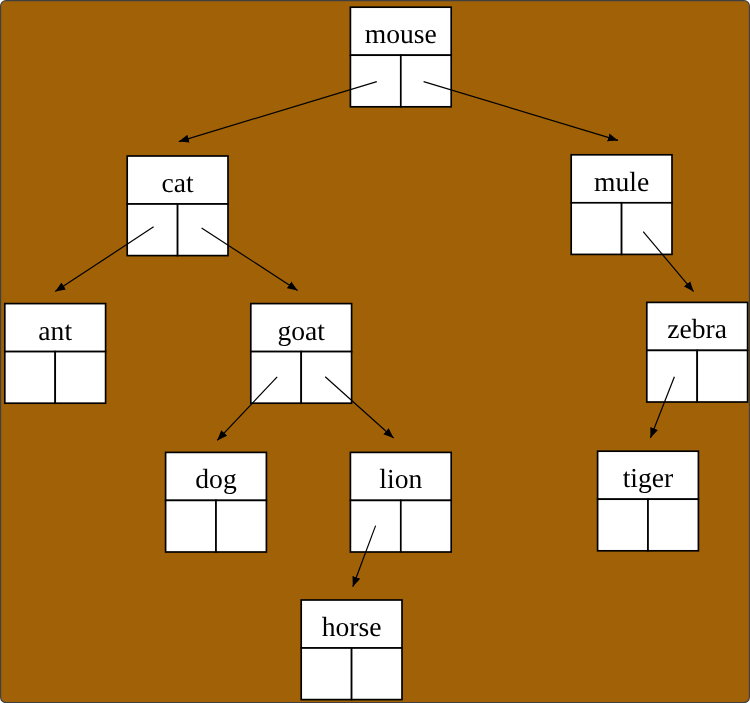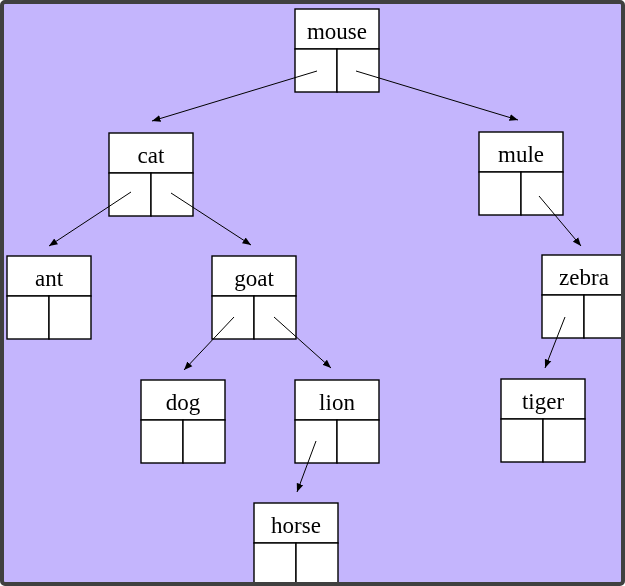--- a/index.html
+++ b/index.html
@@ -6,22 +6,22 @@
     margin: 0;
     padding: 0;
     background: #ffffff;
     font-family: "Liberation Serif", serif;
   }
   .frame {
     position: relative;
     box-sizing: border-box;
     width: 625px;
     height: 586px;
-    background: #c4b5fd;
-    border: 4px solid #404040;
+    background: #a16207;
+    border: 1px solid #404040;
     border-radius: 5px;
     overflow: hidden;
   }
   svg.tree {
     display: block;
     width: 625px;
     height: 586px;
   }
   .nbox {
     fill: #ffffff;

